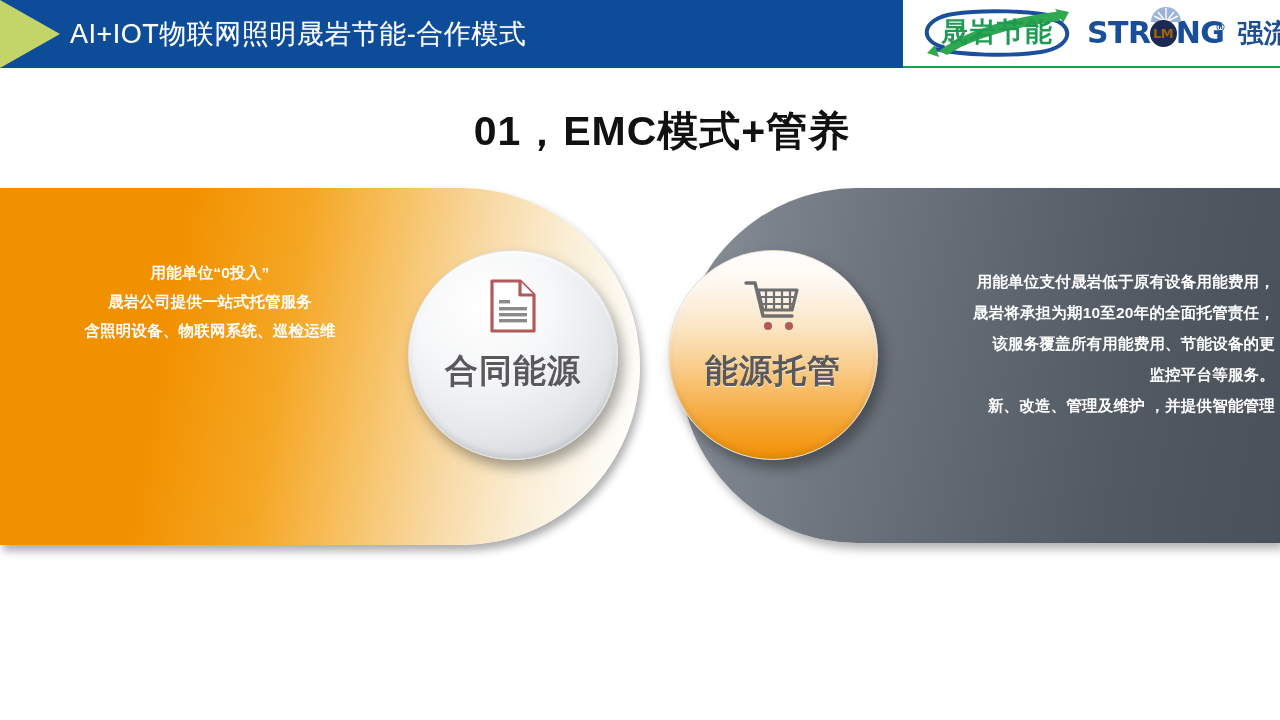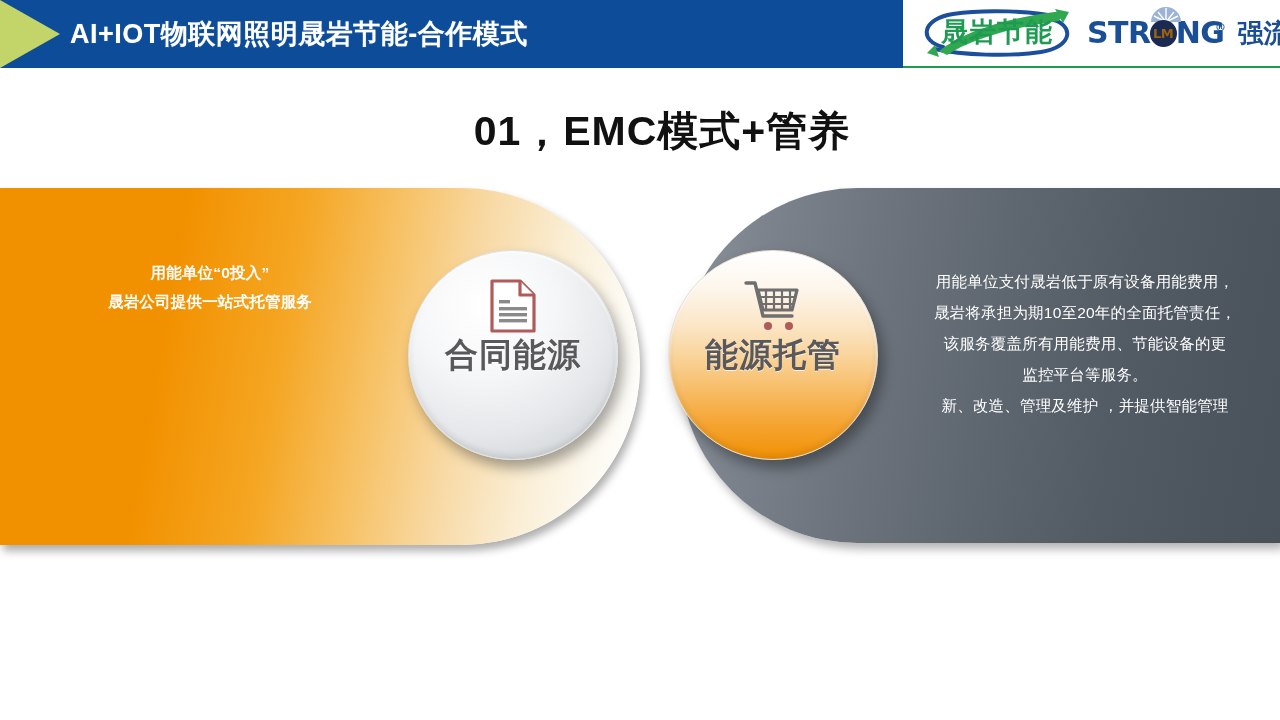--- a/index.html
+++ b/index.html
@@ -20,21 +20,21 @@
     background:#0d4c99;
   }
   .header-wedge {
     position:absolute; left:0; top:0; width:60px; height:68px;
     background:#c3d469;
     clip-path:polygon(0 0, 0 100%, 100% 50%);
   }
   .header-title {
     position:absolute; left:70px; top:0; height:68px;
     display:flex; align-items:center;
-    color:#ffffff; font-size:27px; font-weight:bold;
+    color:#ffffff; font-size:27px; font-weight:normal;
     letter-spacing:0.5px; white-space:nowrap;
     text-shadow:0 0 1px rgba(255,255,255,.4);
   }
   .logo-box {
     position:absolute; left:903px; top:0; width:377px; height:68px;
     background:#ffffff; border-bottom:2px solid #1f9a52;
     display:flex; align-items:center; justify-content:space-between;
     padding-left:10px; overflow:hidden;
   }
   
@@ -108,22 +108,22 @@
   .panel-gray {
     position:absolute; left:680px; top:0; width:600px; height:355px;
     background:linear-gradient(100deg,
         #8d949c 0%, #7c838c 14%, #6d747d 32%,
         #5e666f 52%, #525a64 72%, #4c545e 88%, #49515b 100%);
     border-radius:210px 0 0 210px;
     box-shadow:4px 6px 10px rgba(0,0,0,0.30);
   }
   .gray-text {
     position:absolute; right:5px; top:78px; width:380px;
-    color:#ffffff; font-size:15.5px; font-weight:normal;
-    line-height:31px; letter-spacing:0.2px; text-align:center;
+    color:#ffffff; font-size:15.5px; font-weight:bold;
+    line-height:31px; letter-spacing:0.2px; text-align:right;
   }
   .gray-text div { white-space:nowrap; }
 
   
   .circle {
     position:absolute; width:210px; height:210px; border-radius:50%;
     display:flex; flex-direction:column; align-items:center;
     justify-content:flex-start;
     box-shadow:5px 8px 13px rgba(0,0,0,0.35),
                inset 0 2px 3px rgba(255,255,255,0.85),
@@ -136,21 +136,21 @@
   }
   .circle-trust {
     left:668px; top:62px;
     background:linear-gradient(180deg,
         #ffffff 0%, #fdf6ec 18%, #fbe6c6 36%, #f9cf91 54%,
         #f7b85c 70%, #f5a32f 84%, #f19105 100%);
     border:1px solid #eadfcf;
   }
   .circle-icon { margin-top:28px; height:54px; display:flex; align-items:center; justify-content:center; }
   .circle-label {
-    margin-top:2px; font-size:33px; font-weight:bold;
+    margin-top:18px; font-size:33px; font-weight:bold;
     color:#59595b; letter-spacing:1px; line-height:40px;
     text-shadow:0 1px 0 rgba(255,255,255,0.7);
   }
 </style>
 </head>
 <body>
 
 <div class="slide">
 
   <div class="header">
@@ -186,20 +186,21 @@
   </div>
 
   <div class="slide-title">01，EMC模式+管养</div>
 
   <div class="panel-area">
 
     <div class="panel-orange">
       <div class="orange-text">
         <div>用能单位“0投入”</div>
         <div>晟岩公司提供一站式托管服务</div>
+        <div>含照明设备、物联网系统、巡检运维</div>
       </div>
     </div>
 
     <div class="panel-gray">
       <div class="gray-text">
         <div>用能单位支付晟岩低于原有设备用能费用，</div>
         <div>晟岩将承担为期10至20年的全面托管责任，</div>
         <div>该服务覆盖所有用能费用、节能设备的更</div>
         <div>监控平台等服务。</div>
         <div>新、改造、管理及维护 ，并提供智能管理</div>

